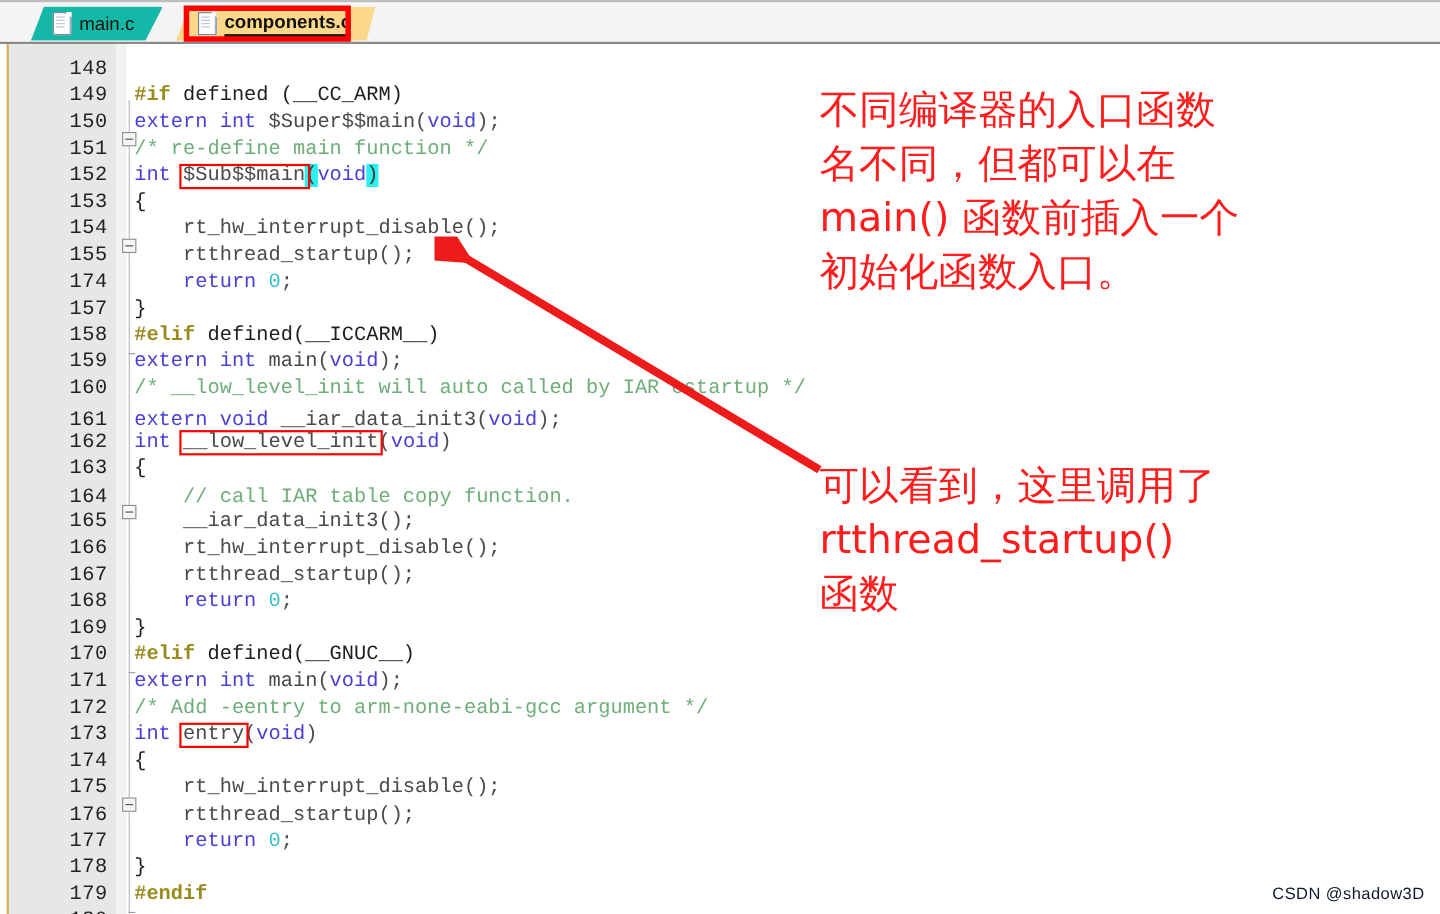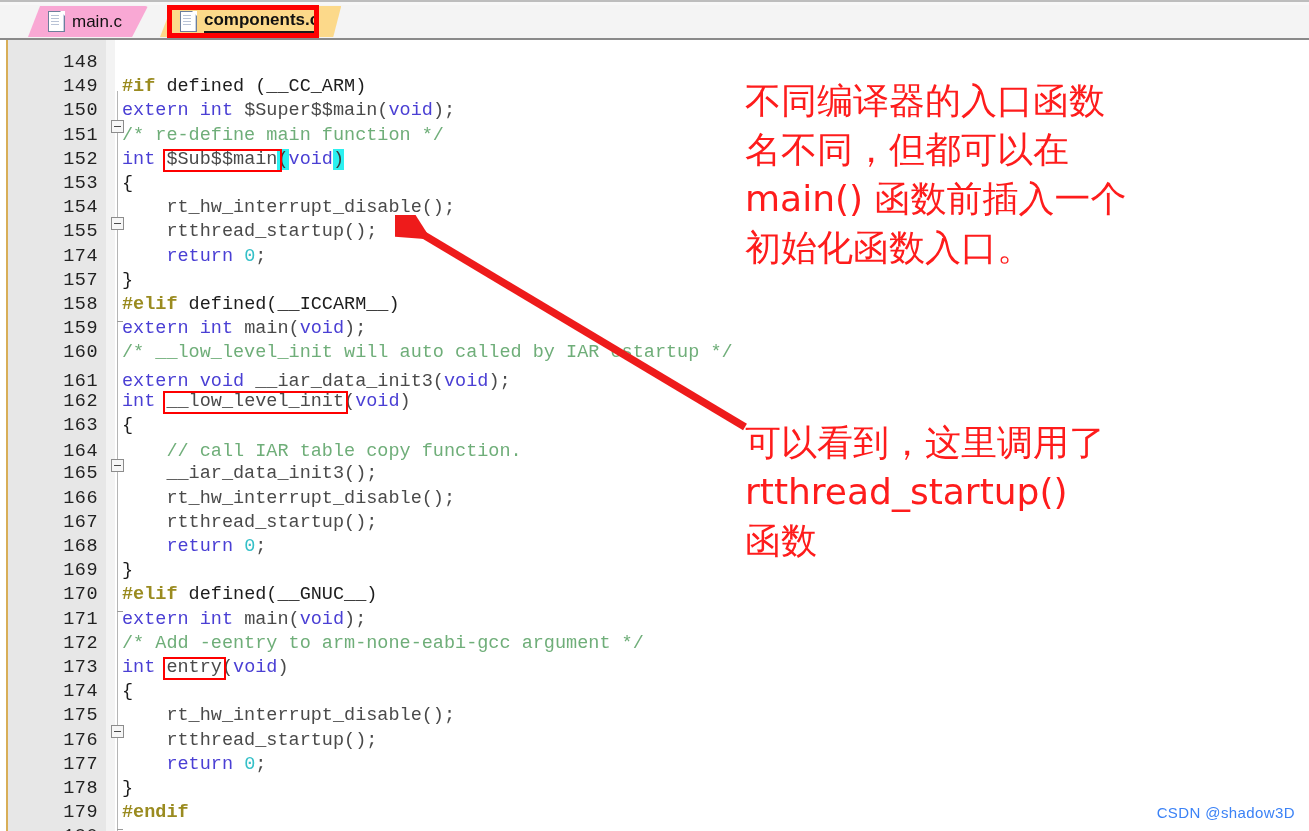--- a/index.html
+++ b/index.html
@@ -22,21 +22,21 @@
   }
   .tab{
     position:absolute;top:6px;height:31px;
     display:flex;align-items:center;gap:7px;
     padding:0 14px 0 10px;
     font-size:17px;color:#111;
     box-sizing:border-box;
   }
   .tab.inactive{
     left:28px;
-    background:#f9a8d4;
+    background:#14b8a6;
     border-top-left-radius:3px;border-top-right-radius:3px;
     transform:skewX(0deg);
     clip-path:polygon(12px 0,100% 0,calc(100% - 16px) 100%,0 100%);
     padding-left:20px;padding-right:26px;
   }
   .tab.active{
     left:160px;
     background:#fcd98a;
     clip-path:polygon(12px 0,100% 0,calc(100% - 8px) 100%,0 100%);
     padding-left:20px;padding-right:22px;
@@ -149,21 +149,21 @@
   }
   #annot1{left:745px;top:76px;width:560px;}
   #annot2{left:745px;top:418px;width:560px;}
 
   
   #arrow{position:absolute;left:395px;top:215px;width:370px;height:225px;}
 
   
   #watermark{
     position:absolute;right:14px;bottom:10px;
-    color:#3b82f6;font-size:15px;
+    color:#0f172a;font-size:15px;
     font-family:"Liberation Sans",sans-serif;
     letter-spacing:0.4px;
   }
 </style>
 </head>
 <body>
 
 <div id="tabstrip">
   <div id="tabstrip-topline"></div>
 

